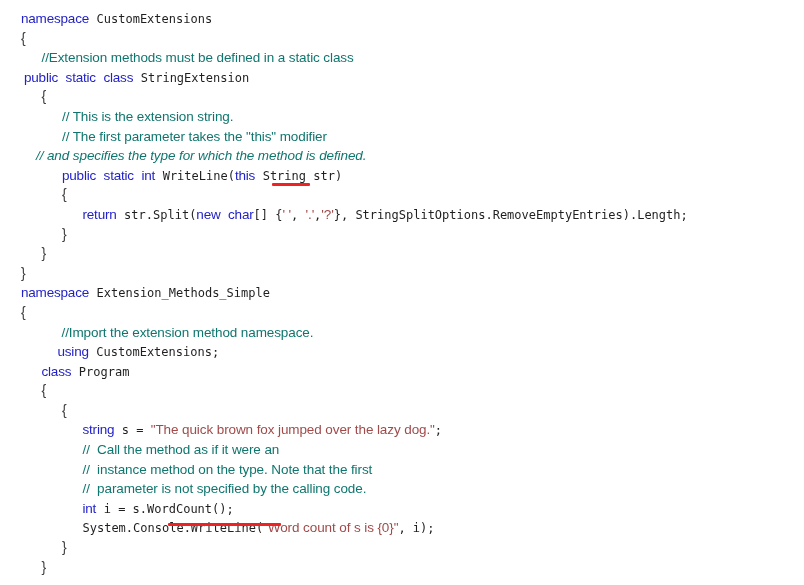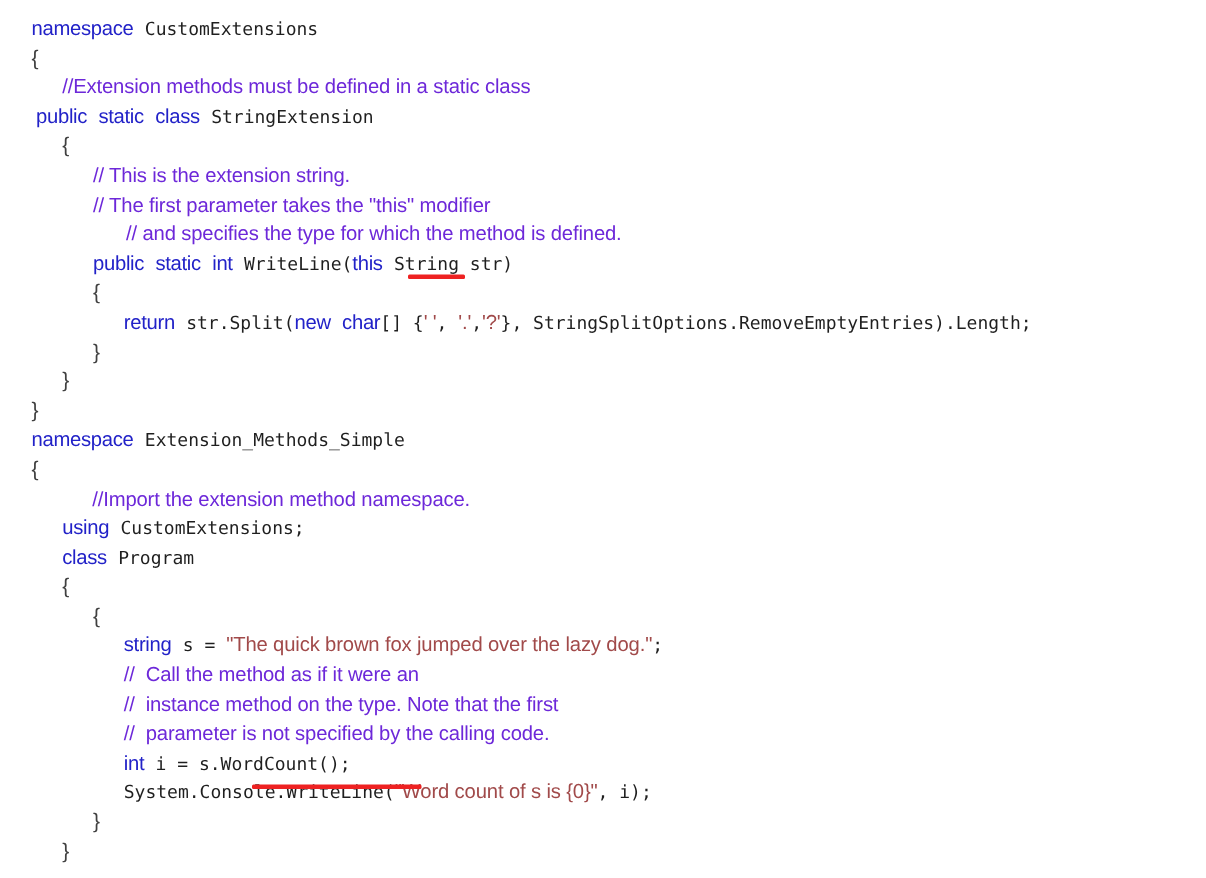--- a/index.html
+++ b/index.html
@@ -32,21 +32,21 @@
     color: #1f1f1f;
   }
   
   .kw {
     color: #2222c8;
     font-family: "Liberation Sans", sans-serif;
     font-size: 13.5px;
     letter-spacing: -0.2px;
   }
   .cm {
-    color: #6d28d9;
+    color: #0f766e;
     font-family: "Liberation Sans", sans-serif;
     font-size: 13.5px;
     letter-spacing: -0.1px;
     text-align: center;
   }
   .st {
     color: #a14a4a;
     font-family: "Liberation Sans", sans-serif;
     font-size: 13.5px;
     letter-spacing: -0.1px;
@@ -89,31 +89,31 @@
 
 <div id="code-listing">
   <div id="code-lines">
       <div class="code-line" style="padding-left: 21px; margin-top: 9px;"><span class="kw">namespace</span><span class="pn"> </span><span class="id">CustomExtensions</span></div>
       <div class="code-line" style="padding-left: 21px;"><span class="br">{</span></div>
       <div class="code-line" style="padding-left: 41.5px;"><span class="cm">//Extension methods must be defined in a static class</span></div>
       <div class="code-line" style="padding-left: 24px;"><span class="kw">public</span><span class="pn"> </span><span class="kw">static</span><span class="pn"> </span><span class="kw">class</span><span class="pn"> </span><span class="id">StringExtension</span></div>
       <div class="code-line" style="padding-left: 41.5px;"><span class="br">{</span></div>
       <div class="code-line" style="padding-left: 62px;"><span class="cm">// This is the extension string.</span></div>
       <div class="code-line" style="padding-left: 62px;"><span class="cm">// The first parameter takes the "this" modifier</span></div>
-      <div class="code-line" style="padding-left: 84px;"><span class="cm">// and specifies the type for which the method is defined.</span></div>
+      <div class="code-line" style="padding-left: 36px; font-style: italic;"><span class="cm">// and specifies the type for which the method is defined.</span></div>
       <div class="code-line" style="padding-left: 62px;"><span class="kw">public</span><span class="pn"> </span><span class="kw">static</span><span class="pn"> </span><span class="kw">int</span><span class="pn"> </span><span class="id">WriteLine(</span><span class="kw">this</span><span class="pn"> </span><span class="id">String str)</span></div>
       <div class="code-line" style="padding-left: 62px;"><span class="br">{</span></div>
       <div class="code-line" style="padding-left: 82.5px;"><span class="kw">return</span><span class="pn"> </span><span class="id">str.Split(</span><span class="kw">new</span><span class="pn"> </span><span class="kw">char</span><span class="id">[] {</span><span class="st">' '</span><span class="id">, </span><span class="st">'.'</span><span class="id">,</span><span class="st">'?'</span><span class="id">}, StringSplitOptions.RemoveEmptyEntries).Length;</span></div>
       <div class="code-line" style="padding-left: 62px;"><span class="br">}</span></div>
       <div class="code-line" style="padding-left: 41.5px;"><span class="br">}</span></div>
       <div class="code-line" style="padding-left: 21px;"><span class="br">}</span></div>
       <div class="code-line" style="padding-left: 21px;"><span class="kw">namespace</span><span class="pn"> </span><span class="id">Extension_Methods_Simple</span></div>
       <div class="code-line" style="padding-left: 21px;"><span class="br">{</span></div>
       <div class="code-line" style="padding-left: 41.5px; margin-left: 20px;"><span class="cm">//Import the extension method namespace.</span></div>
-      <div class="code-line" style="padding-left: 41.5px;"><span class="kw">using</span><span class="pn"> </span><span class="id">CustomExtensions;</span></div>
+      <div class="code-line" style="padding-left: 41.5px; margin-left: 16px;"><span class="kw">using</span><span class="pn"> </span><span class="id">CustomExtensions;</span></div>
       <div class="code-line" style="padding-left: 41.5px;"><span class="kw">class</span><span class="pn"> </span><span class="id">Program</span></div>
       <div class="code-line" style="padding-left: 41.5px;"><span class="br">{</span></div>
       <div class="code-line" style="padding-left: 62px;"><span class="br">{</span></div>
       <div class="code-line" style="padding-left: 82.5px;"><span class="kw">string</span><span class="pn"> </span><span class="id">s = </span><span class="st">"The quick brown fox jumped over the lazy dog."</span><span class="id">;</span></div>
       <div class="code-line" style="padding-left: 82.5px;"><span class="cm">//  Call the method as if it were an</span></div>
       <div class="code-line" style="padding-left: 82.5px;"><span class="cm">//  instance method on the type. Note that the first</span></div>
       <div class="code-line" style="padding-left: 82.5px;"><span class="cm">//  parameter is not specified by the calling code.</span></div>
       <div class="code-line" style="padding-left: 82.5px;"><span class="kw">int</span><span class="pn"> </span><span class="id">i = s.WordCount();</span></div>
       <div class="code-line" style="padding-left: 82.5px;"><span class="id">System.Console.WriteLine(</span><span class="st">"Word count of s is {0}"</span><span class="id">, i);</span></div>
       <div class="code-line" style="padding-left: 62px;"><span class="br">}</span></div>

